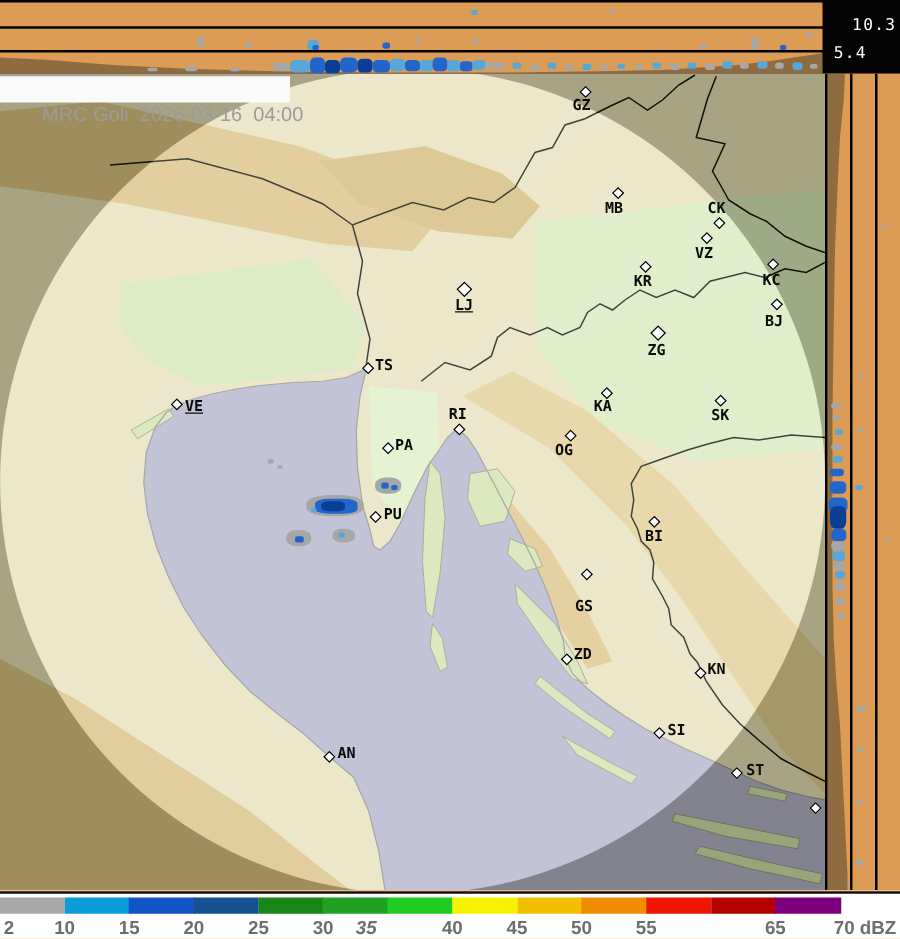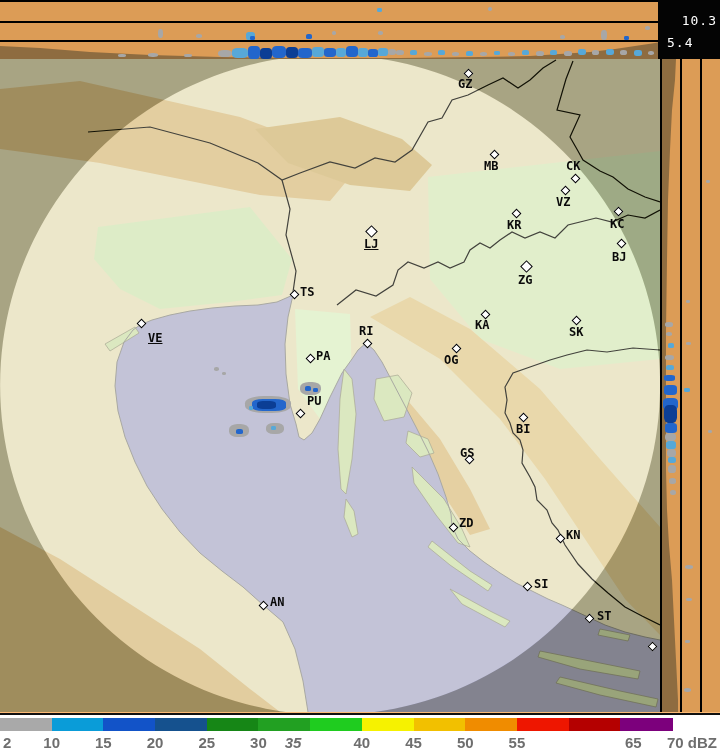--- a/index.html
+++ b/index.html
@@ -205,45 +205,45 @@
         <div class="city">
           <span class="diamond" style="width: 5px; height: 5px; left: 481.5px; top: 251.5px;"></span>
           <span class="clabel" style="left: 475px; top: 260px;">KA</span>
         </div>
         <div class="city">
           <span class="diamond" style="width: 5px; height: 5px; left: 572.5px; top: 257.5px;"></span>
           <span class="clabel" style="left: 569px; top: 267px;">SK</span>
         </div>
         <div class="city">
           <span class="diamond" style="width: 5px; height: 5px; left: 137.5px; top: 260.5px;"></span>
-          <span class="clabel" style="left: 148px; top: 273px; text-decoration: underline;">VE</span>
+          <span class="clabel" style="left: 148px; top: 260px; text-decoration: underline;">VE</span>
         </div>
         <div class="city">
           <span class="diamond" style="width: 5px; height: 5px; left: 363.5px; top: 280.5px;"></span>
           <span class="clabel" style="left: 359px; top: 266px;">RI</span>
         </div>
         <div class="city">
           <span class="diamond" style="width: 5px; height: 5px; left: 452.5px; top: 285.5px;"></span>
           <span class="clabel" style="left: 444px; top: 295px;">OG</span>
         </div>
         <div class="city">
           <span class="diamond" style="width: 5px; height: 5px; left: 306.5px; top: 295.5px;"></span>
           <span class="clabel" style="left: 316px; top: 291px;">PA</span>
         </div>
         <div class="city">
           <span class="diamond" style="width: 5px; height: 5px; left: 296.5px; top: 350.5px;"></span>
-          <span class="clabel" style="left: 307px; top: 336px;">PU</span>
+          <span class="clabel" style="left: 307px; top: 346px;">PU</span>
         </div>
         <div class="city">
           <span class="diamond" style="width: 5px; height: 5px; left: 519.5px; top: 354.5px;"></span>
           <span class="clabel" style="left: 516px; top: 364px;">BI</span>
         </div>
         <div class="city">
           <span class="diamond" style="width: 5px; height: 5px; left: 465.5px; top: 396.5px;"></span>
-          <span class="clabel" style="left: 460px; top: 388px;">GS</span>
+          <span class="clabel" style="left: 460px; top: 420px;">GS</span>
         </div>
         <div class="city">
           <span class="diamond" style="width: 5px; height: 5px; left: 449.5px; top: 464.5px;"></span>
           <span class="clabel" style="left: 459px; top: 458px;">ZD</span>
         </div>
         <div class="city">
           <span class="diamond" style="width: 5px; height: 5px; left: 556.5px; top: 475.5px;"></span>
           <span class="clabel" style="left: 566px; top: 470px;">KN</span>
         </div>
         <div class="city">
@@ -255,20 +255,23 @@
           <span class="clabel" style="left: 597px; top: 551px;">ST</span>
         </div>
         <div class="city">
           <span class="diamond" style="width: 5px; height: 5px; left: 259.5px; top: 542.5px;"></span>
           <span class="clabel" style="left: 270px; top: 537px;">AN</span>
         </div>
         <div class="city">
           <span class="diamond" style="width: 5px; height: 5px; left: 648.5px; top: 583.5px;"></span>
         </div>
       </div>
+    <div id="header-bar">
+      <span>MRC Goli  2026-03-16  04:00</span>
+    </div>
   </div>
 
   <div id="right-panel">
     <svg width="60" height="653" viewBox="0 0 60 653">
       <polygon points="2,0 16,0 15,21 12,51 10,91 8,141 7,201 6,271 6,341 6,411 7,451 9,486 12,521 14,561 16,601 18,641 18,653 2,653" fill="#8e6c40"></polygon>
     </svg>
     <div id="right-echoes">
         <div class="echo" style="left: 5px; top: 263px; width: 8px; height: 5px; background: rgb(167, 167, 167); border-radius: 42%;"></div>
         <div class="echo" style="left: 6px; top: 273px; width: 6px; height: 4px; background: rgb(167, 167, 167); border-radius: 42%;"></div>
         <div class="echo" style="left: 8px; top: 284px; width: 6px; height: 5px; background: rgb(87, 168, 216); border-radius: 32%;"></div>
@@ -323,18 +326,18 @@
         <div class="slabel" style="left: 103.385px; transform: translateX(-50%);">15</div>
         <div class="slabel" style="left: 155.077px; transform: translateX(-50%);">20</div>
         <div class="slabel" style="left: 206.769px; transform: translateX(-50%);">25</div>
         <div class="slabel" style="left: 258.462px; transform: translateX(-50%);">30</div>
         <div class="slabel" style="left: 293px; transform: translateX(-50%); font-style: italic;">35</div>
         <div class="slabel" style="left: 361.846px; transform: translateX(-50%);">40</div>
         <div class="slabel" style="left: 413.538px; transform: translateX(-50%);">45</div>
         <div class="slabel" style="left: 465.231px; transform: translateX(-50%);">50</div>
         <div class="slabel" style="left: 516.923px; transform: translateX(-50%);">55</div>
         <div class="slabel" style="left: 568.615px; transform: translateX(-50%); margin-top: 24px;">60</div>
-        <div class="slabel" style="left: 620.308px; transform: translateX(-50%); margin-left: 13px;">65</div>
+        <div class="slabel" style="left: 620.308px; transform: translateX(-50%);">65</div>
         <div class="slabel" style="right: 3px;">70 dBZ</div>
       </div>
   </div>
 
 </div>
 
 </body></html>

